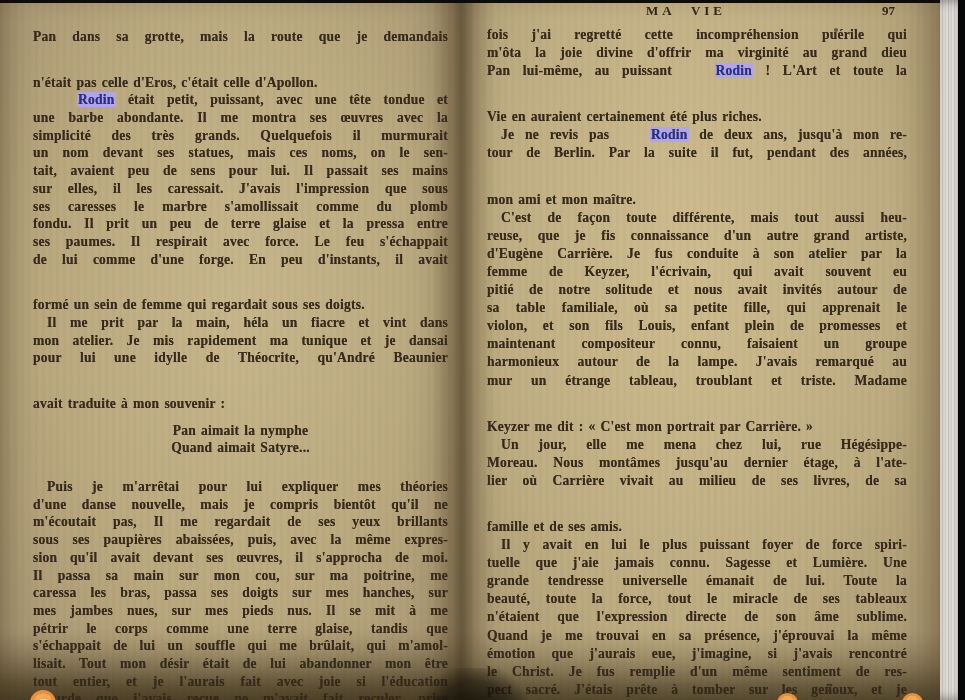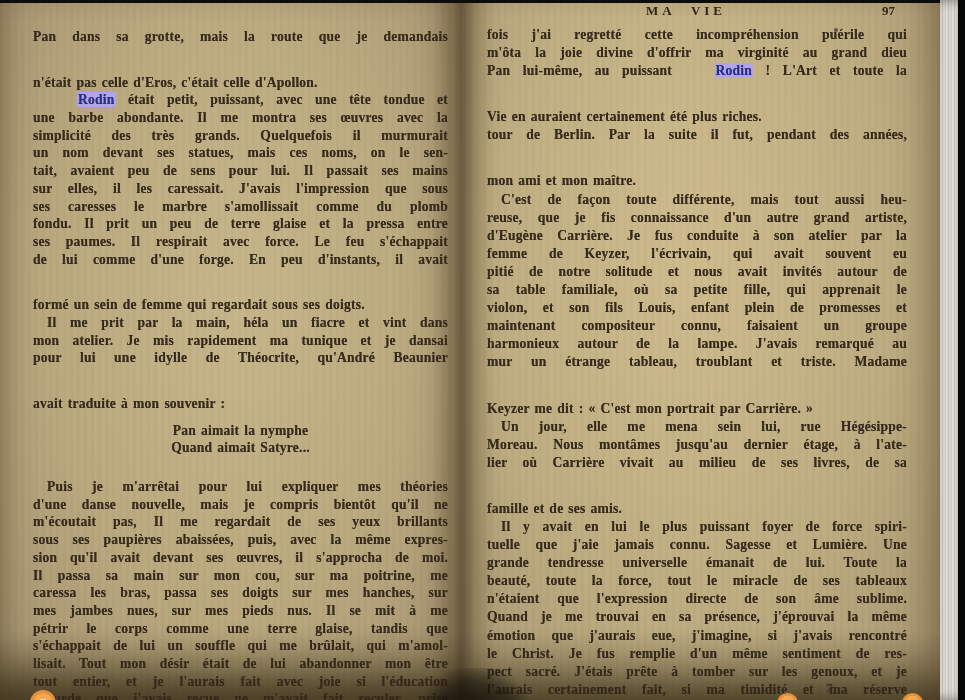--- a/index.html
+++ b/index.html
@@ -129,34 +129,35 @@
   <div class="page right-page">
     <div class="header">
       <span class="running-title">MA VIE</span>
       <span class="folio">97</span>
     </div>
     <div class="body-text">
         <div class="ln ">fois j'ai regretté cette incompréhension puérile qui</div>
         <div class="ln ">m'ôta la joie divine d'offrir ma virginité au grand dieu</div>
         <div class="ln ">Pan lui-même, au puissant <mark class="hl">Rodin</mark> ! L'Art et toute la</div>
         <div class="ln e">Vie en auraient certainement été plus riches.</div>
+        <div class="ln i">Je ne revis pas <mark class="hl">Rodin</mark> de deux ans, jusqu'à mon re-</div>
         <div class="ln ">tour de Berlin. Par la suite il fut, pendant des années,</div>
         <div class="ln e">mon ami et mon maître.</div>
         <div class="ln i">C'est de façon toute différente, mais tout aussi heu-</div>
         <div class="ln ">reuse, que je fis connaissance d'un autre grand artiste,</div>
         <div class="ln ">d'Eugène Carrière. Je fus conduite à son atelier par la</div>
         <div class="ln ">femme de Keyzer, l'écrivain, qui avait souvent eu</div>
         <div class="ln ">pitié de notre solitude et nous avait invités autour de</div>
         <div class="ln ">sa table familiale, où sa petite fille, qui apprenait le</div>
         <div class="ln ">violon, et son fils Louis, enfant plein de promesses et</div>
         <div class="ln ">maintenant compositeur connu, faisaient un groupe</div>
         <div class="ln ">harmonieux autour de la lampe. J'avais remarqué au</div>
         <div class="ln ">mur un étrange tableau, troublant et triste. Madame</div>
         <div class="ln e">Keyzer me dit : « C'est mon portrait par Carrière. »</div>
-        <div class="ln i">Un jour, elle me mena sein lui, rue Hégésippe-</div>
+        <div class="ln i">Un jour, elle me mena chez lui, rue Hégésippe-</div>
         <div class="ln ">Moreau. Nous montâmes jusqu'au dernier étage, à l'ate-</div>
         <div class="ln ">lier où Carrière vivait au milieu de ses livres, de sa</div>
         <div class="ln e">famille et de ses amis.</div>
         <div class="ln i">Il y avait en lui le plus puissant foyer de force spiri-</div>
         <div class="ln ">tuelle que j'aie jamais connu. Sagesse et Lumière. Une</div>
         <div class="ln ">grande tendresse universelle émanait de lui. Toute la</div>
         <div class="ln ">beauté, toute la force, tout le miracle de ses tableaux</div>
         <div class="ln ">n'étaient que l'expression directe de son âme sublime.</div>
         <div class="ln ">Quand je me trouvai en sa présence, j'éprouvai la même</div>
         <div class="ln ">émotion que j'aurais eue, j'imagine, si j'avais rencontré</div>

